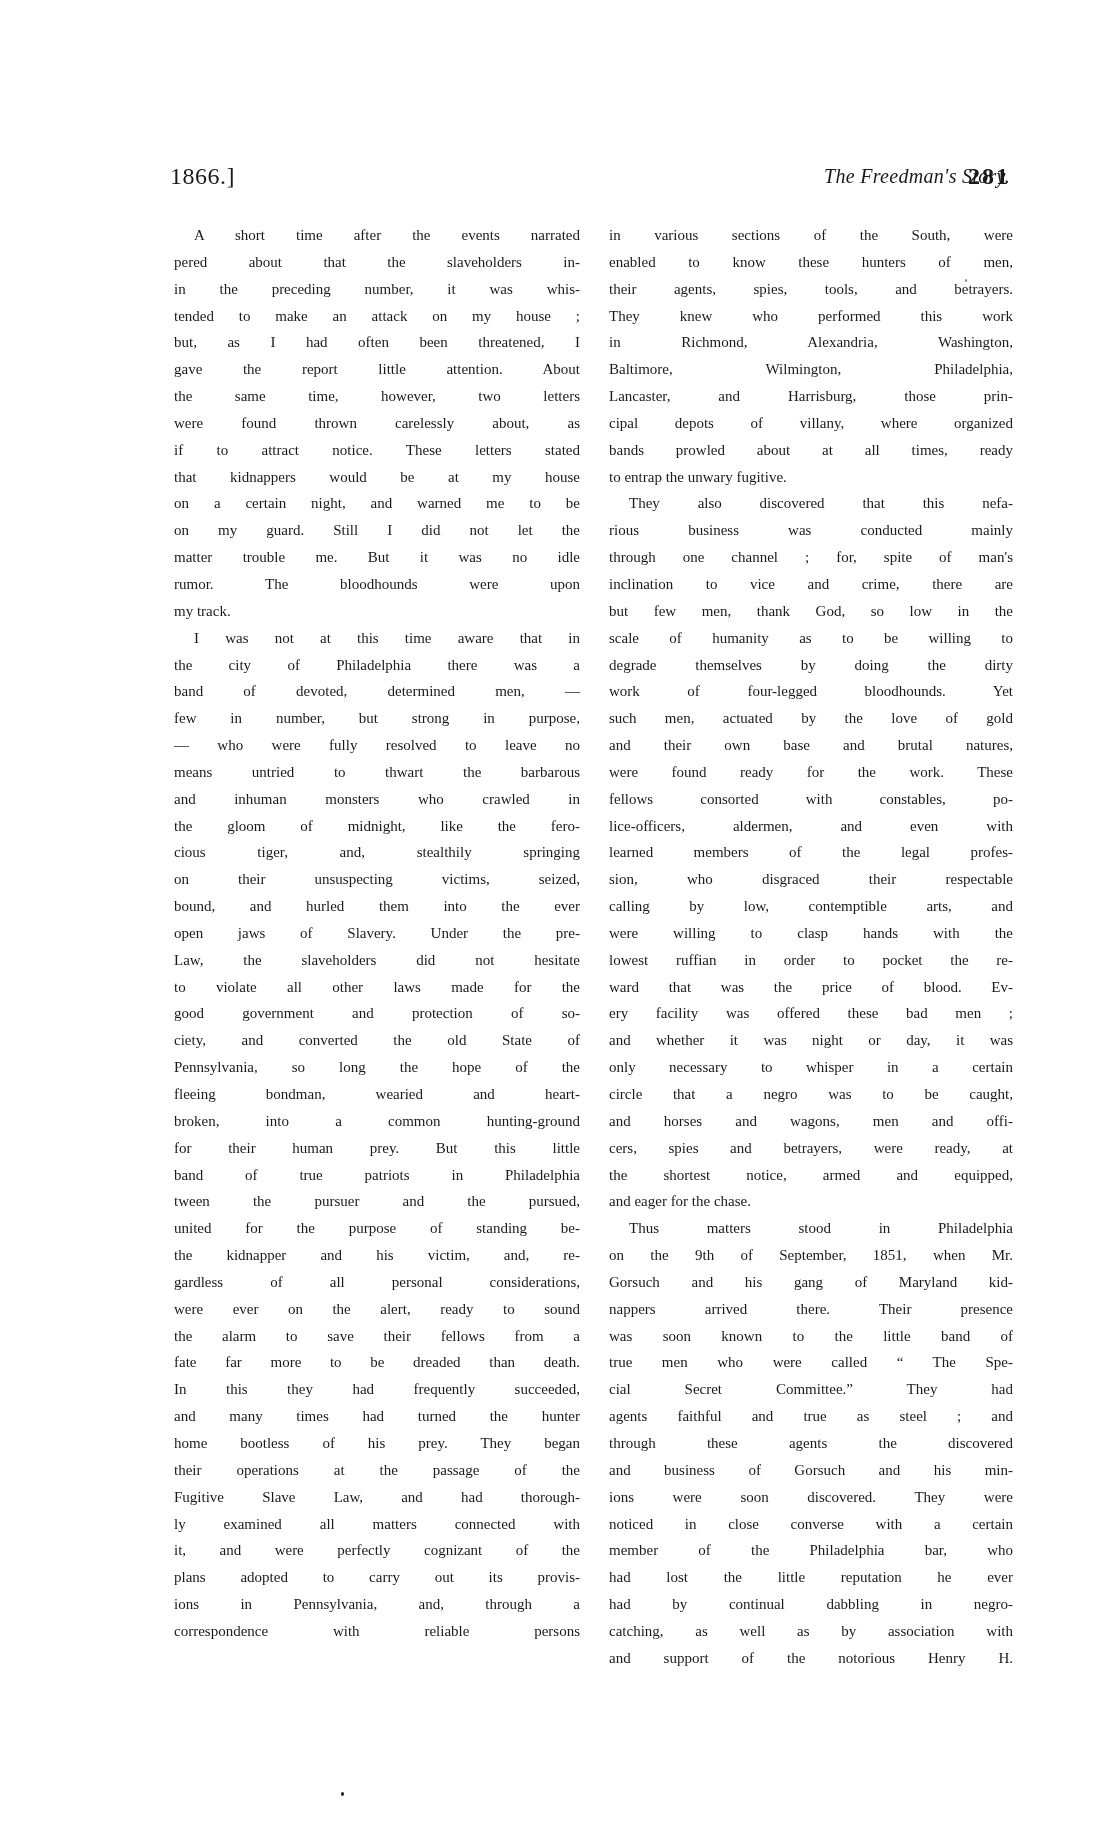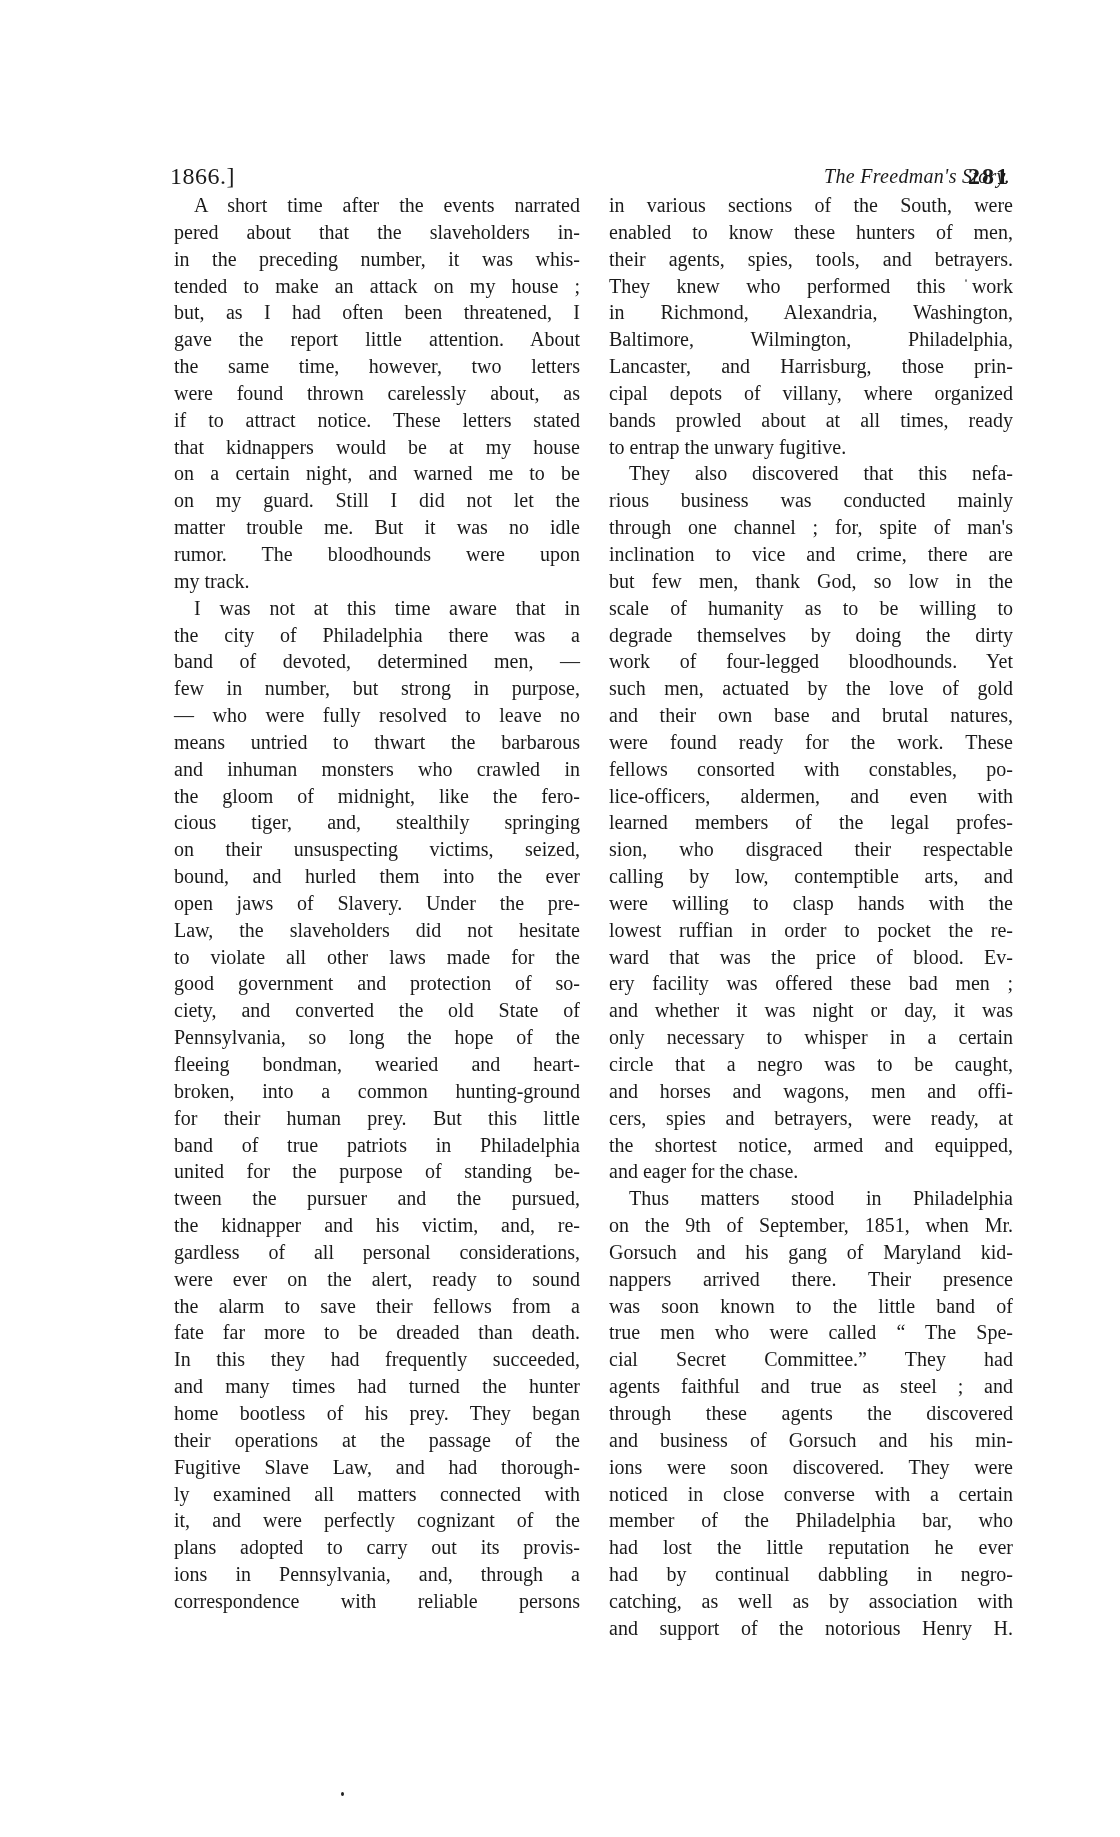--- a/index.html
+++ b/index.html
@@ -49,23 +49,23 @@
     }
     .rh-page {
       position: absolute;
       right: 0;
       top: 0;
       letter-spacing: 2px;
       font-weight: bold;
     }
     .column {
       position: absolute;
-      top: 192px;
+      top: 222px;
       width: 406px;
-      font-size: 20px;
+      font-size: 15px;
       line-height: 26.85px;
       text-align: justify;
     }
     .col-left { left: 126px; }
     .col-right { left: 561px; width: 404px; }
     .line {
       display: block;
       height: 26.85px;
       white-space: nowrap;
       text-align: justify;
@@ -125,22 +125,22 @@
       <span class="line">open jaws of Slavery.  Under the pre-</span>
       <span class="line">Law, the slaveholders did not hesitate</span>
       <span class="line">to violate all other laws made for the</span>
       <span class="line">good government and protection of so-</span>
       <span class="line">ciety, and converted the old State of</span>
       <span class="line">Pennsylvania, so long the hope of the</span>
       <span class="line">fleeing bondman, wearied and heart-</span>
       <span class="line">broken, into a common hunting-ground</span>
       <span class="line">for their human prey.  But this little</span>
       <span class="line">band of true patriots in Philadelphia</span>
+      <span class="line">tween the pursuer and the pursued,</span>
       <span class="line">united for the purpose of standing be-</span>
-      <span class="line">tween the pursuer and the pursued,</span>
       <span class="line">the kidnapper and his victim, and, re-</span>
       <span class="line">gardless of all personal considerations,</span>
       <span class="line">were ever on the alert, ready to sound</span>
       <span class="line">the alarm to save their fellows from a</span>
       <span class="line">fate far more to be dreaded than death.</span>
       <span class="line">In this they had frequently succeeded,</span>
       <span class="line">and many times had turned the hunter</span>
       <span class="line">home bootless of his prey.  They began</span>
       <span class="line">their operations at the passage of the</span>
       <span class="line">Fugitive Slave Law, and had thorough-</span>

